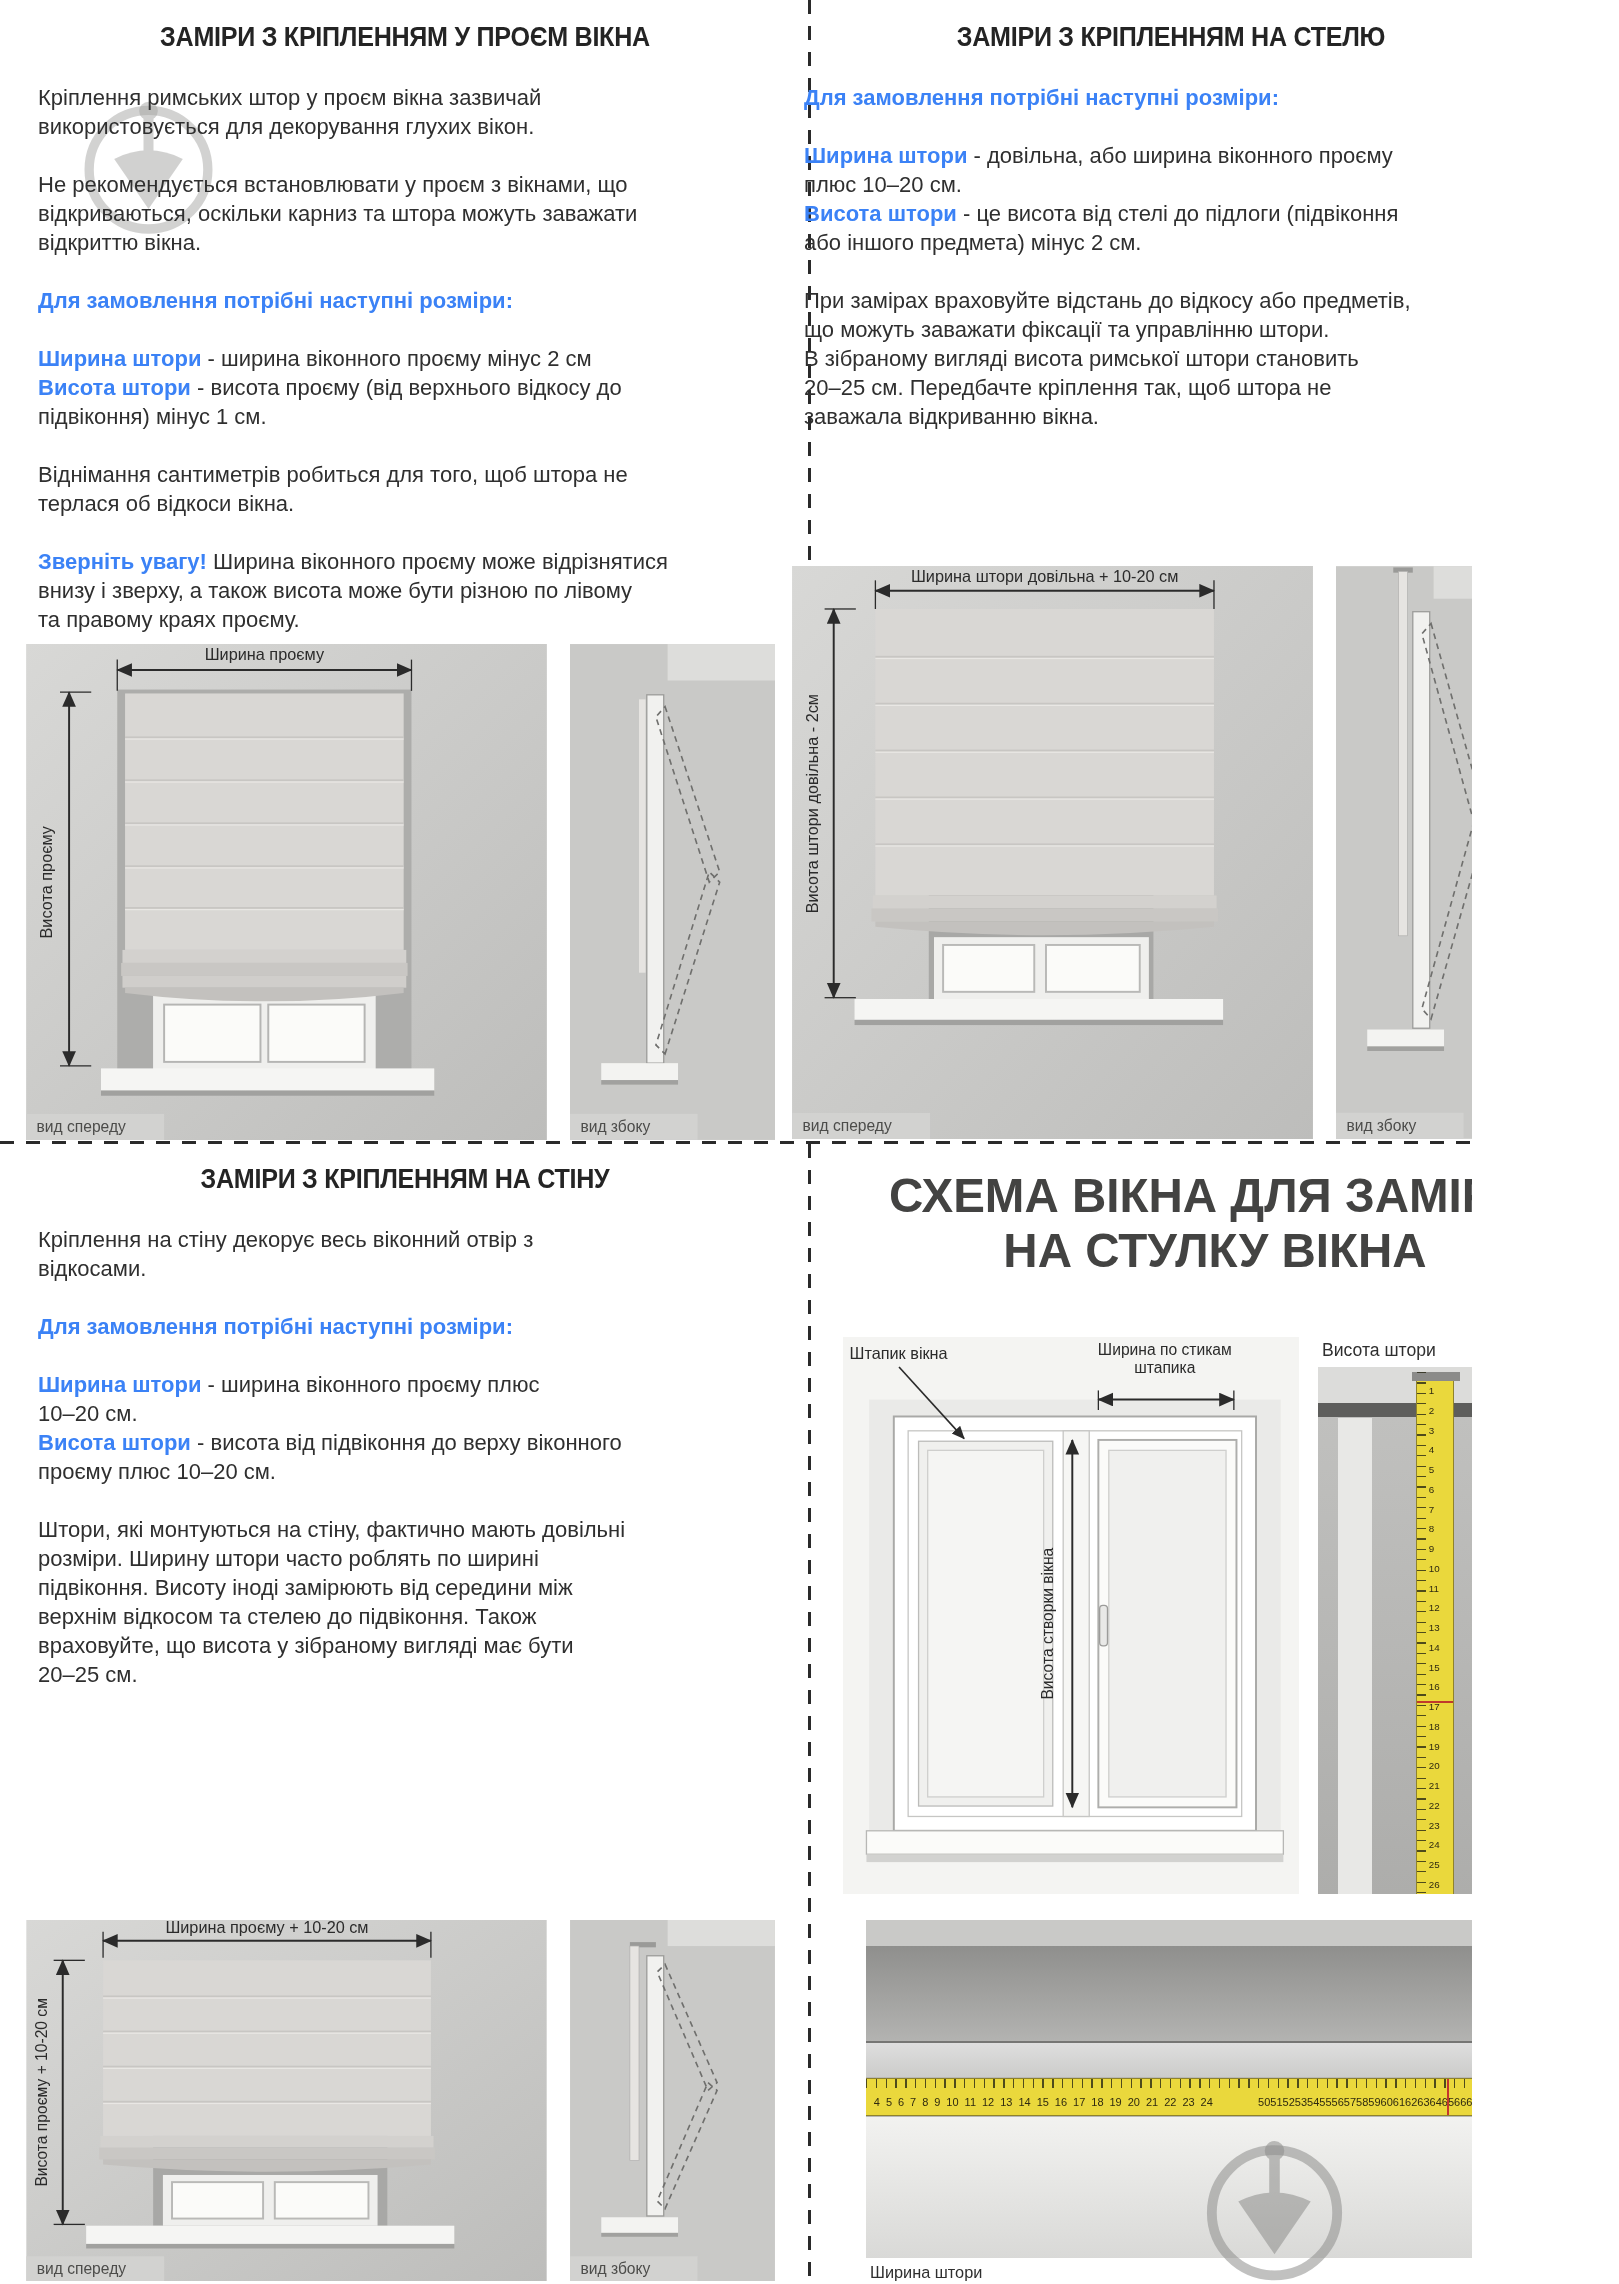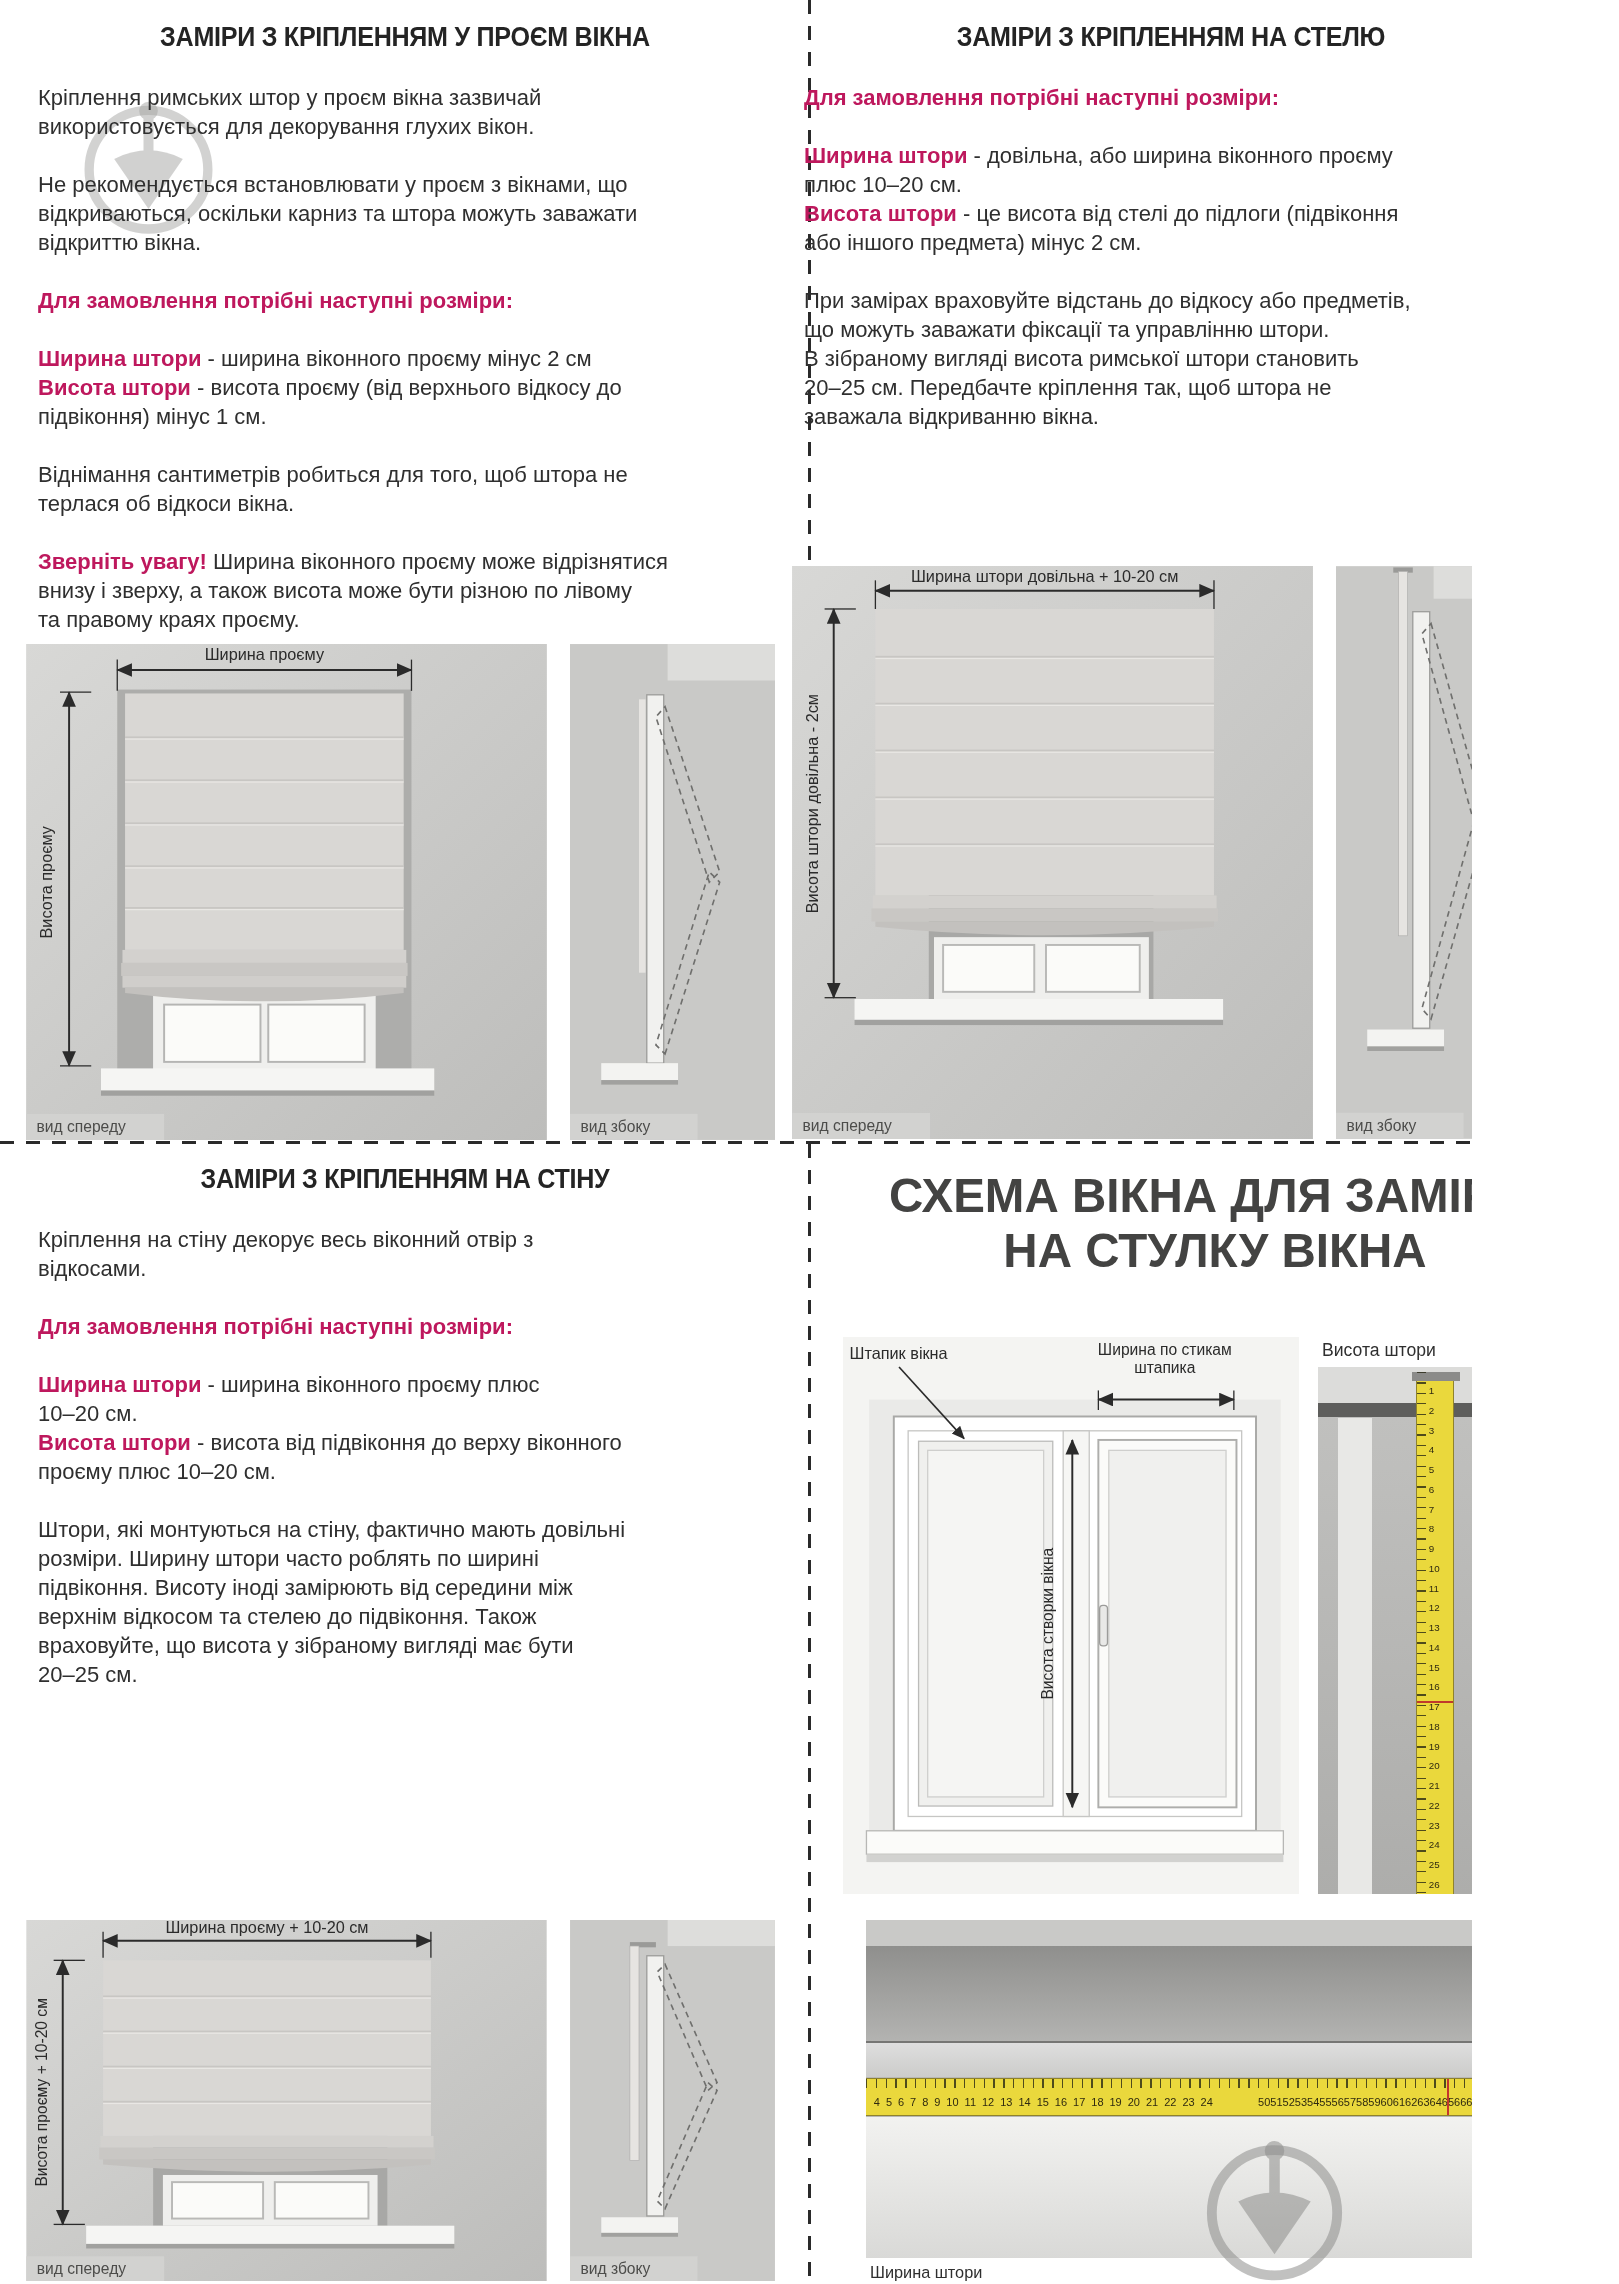--- a/index.html
+++ b/index.html
@@ -15,21 +15,21 @@
   .quad{position:absolute;width:810px;height:1142px}
   #q-tl{left:0;top:0}
   #q-tr{left:766px;top:0}
   #q-bl{left:0;top:1142px}
   #q-br{left:810px;top:1142px}
 
   .q-title{position:absolute;top:22px;left:0;width:100%;text-align:center;
     font-weight:bold;font-size:27px;letter-spacing:-0.3px;color:#242424;transform:scaleX(.93);z-index:2}
   .text-col{position:absolute;left:38px;top:83px;width:716px;display:flex;flex-direction:column;gap:29px;z-index:2}
   .text-col p{font-size:22px;line-height:29px;white-space:pre-line}
-  .text-col p.bold,.text-col b{font-weight:bold;color:#be185d}
+  .text-col p.bold,.text-col b{font-weight:bold;color:#3b82f6}
 
   .fig{position:absolute;z-index:1}
   svg text{font-family:"Liberation Sans",sans-serif}
 
   .watermark{position:absolute}
   .wm-tl{left:77px;top:96px;width:143px;height:143px;z-index:1}
   .wm-br{left:389px;top:993px;width:151px;height:151px;z-index:4}
 
   
   .br-title{position:absolute;top:26px;left:0;width:100%;text-align:center;font-weight:bold;

